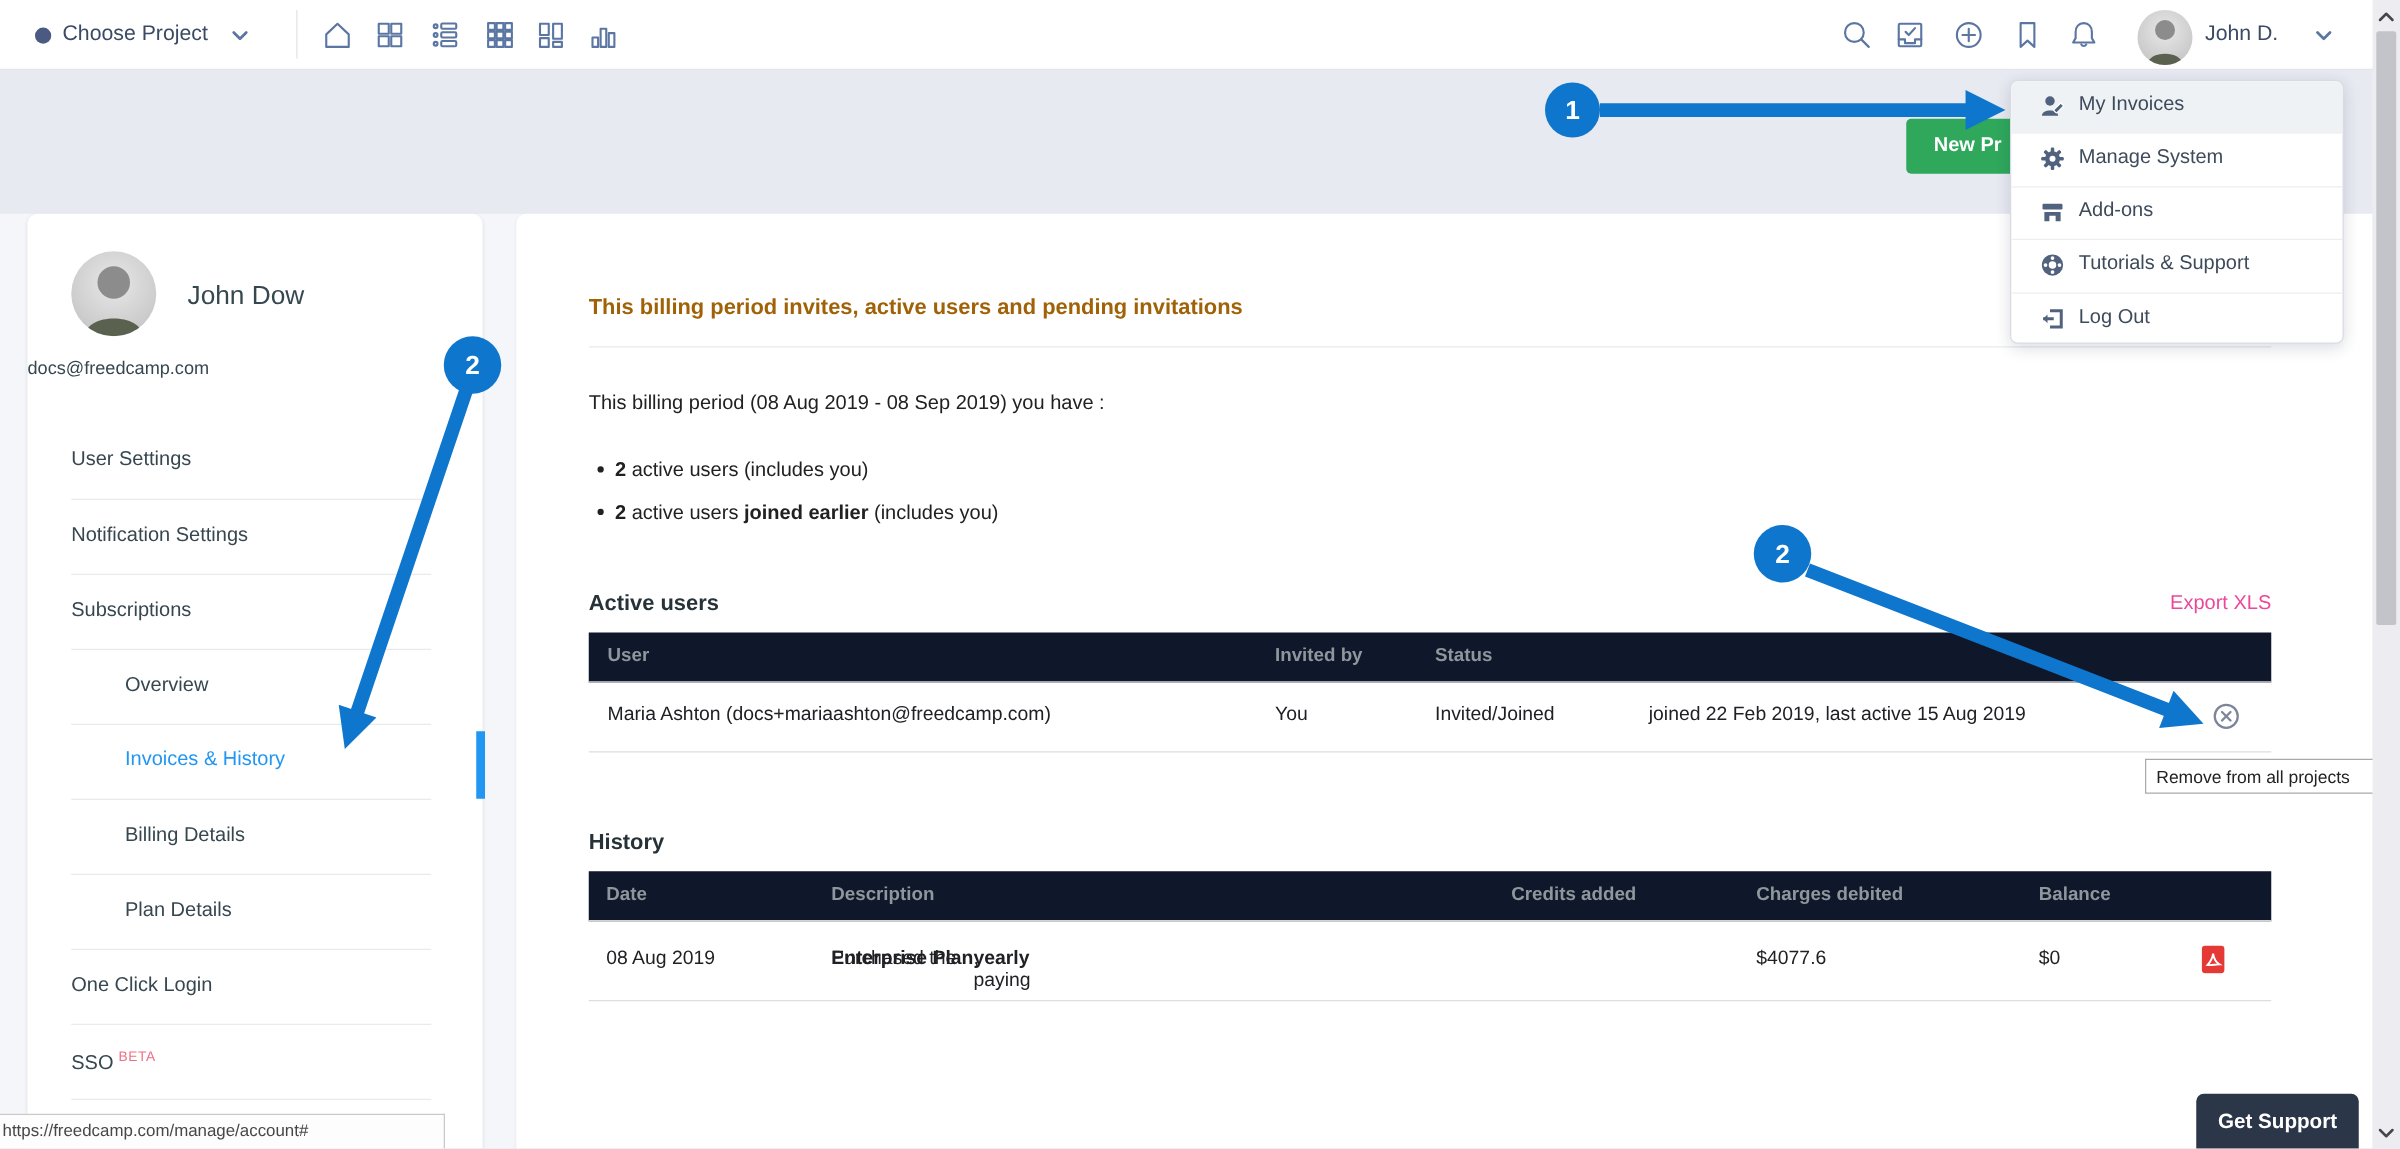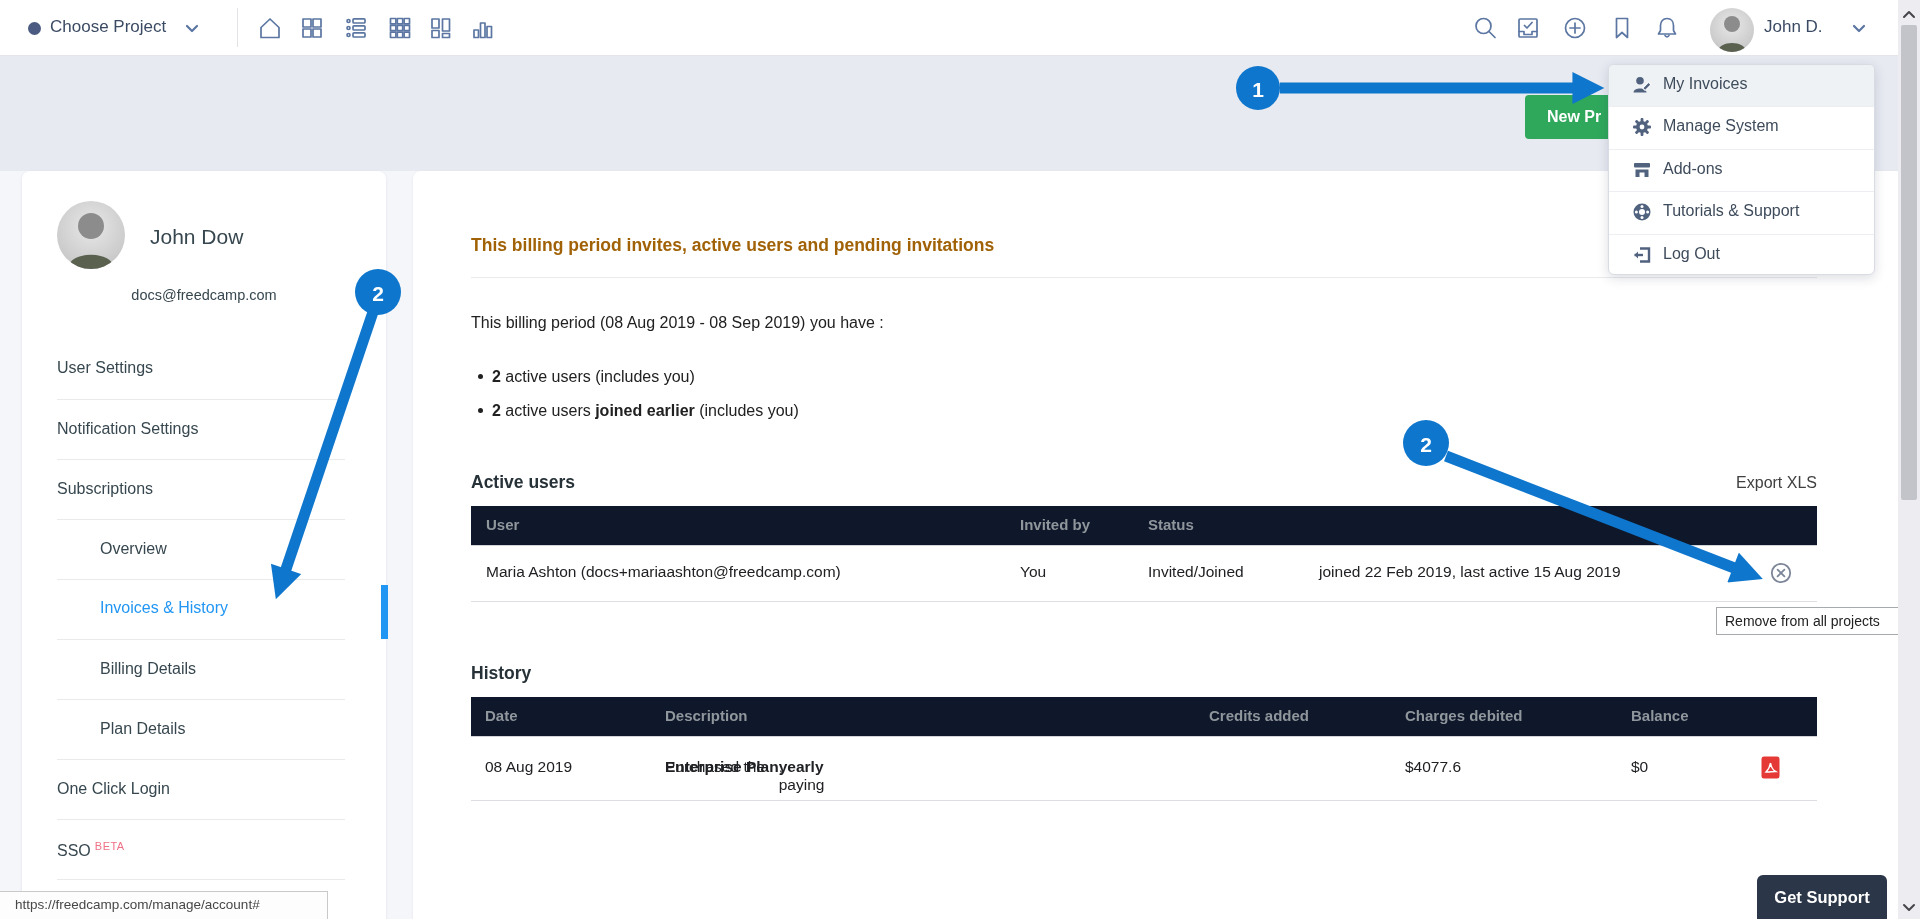--- a/index.html
+++ b/index.html
@@ -15,35 +15,35 @@
   .avatar{border-radius:50%;background:radial-gradient(circle at 50% 38%, #e8e8e8 0%, #cfcfcf 60%, #bdbdbd 100%);overflow:hidden;position:absolute;}
   .avatar svg{position:absolute;left:0;top:0;}
   .user-label{position:absolute;left:1764px;top:17px;font-size:17px;color:#3b4a63;}
   
   .band{position:absolute;left:0;top:55px;width:1920px;height:116px;background:#e7eaf1;}
   .sidebar-card{position:absolute;left:22px;top:171px;width:364px;height:748px;background:#fff;border-radius:8px 8px 0 0;box-shadow:0 1px 3px rgba(40,50,80,.10);z-index:6;}
   .main-card{position:absolute;left:413px;top:171px;width:1485px;height:748px;background:#fff;border-radius:8px 0 0 0;box-shadow:0 1px 3px rgba(40,50,80,.08);z-index:6;}
   
   .sb-avatar{left:35px;top:30px;width:68px;height:68px;}
   .sb-name{position:absolute;left:128px;top:54px;font-size:21px;color:#37474f;}
-  .sb-email{position:absolute;left:0;top:116px;width:100%;text-align:center;font-size:14.5px;color:#37474f;}
+  .sb-email{position:absolute;left:0;top:116px;width:100%;text-align:left;font-size:14.5px;color:#37474f;}
   .sb-item{position:absolute;left:35px;font-size:16px;color:#37474f;cursor:pointer;}
   .sb-item.indent{left:78px;}
   .sb-item.active{color:#2196f3;}
   .sb-div{position:absolute;left:35px;width:288px;height:1px;background:#e8eaec;}
   .sb-beta{font-size:11px;color:#ef7086;vertical-align:super;letter-spacing:.5px;margin-left:4px;}
   .sb-indicator{position:absolute;right:-2px;top:414px;width:7px;height:54px;background:#2196f3;}
   
   .m-heading{position:absolute;left:58px;top:64px;font-size:17.5px;font-weight:bold;color:#a16207;}
   .m-divider{position:absolute;left:58px;top:106px;width:1346px;height:1px;background:#e8eaec;}
   .m-billing{position:absolute;left:58px;top:143px;font-size:16px;color:#212121;}
   .m-bullet{position:absolute;left:58px;font-size:16px;color:#212121;}
   .m-bullet .dot{display:inline-block;width:5px;height:5px;border-radius:50%;background:#212121;vertical-align:middle;margin:0 9px 3px 7px;}
   .sec-heading{position:absolute;left:58px;font-size:17.5px;font-weight:bold;color:#263238;}
-  .export-link{position:absolute;right:81px;top:303px;font-size:16px;color:#404040;cursor:pointer;}
+  .export-link{position:absolute;right:81px;top:303px;font-size:16px;color:#ec4899;cursor:pointer;}
   .tbl{position:absolute;left:58px;width:1346px;}
   .tbl-head{position:absolute;left:0;top:0;width:100%;height:39px;background:#0f172a;border-bottom:1px solid #d2d4d8;}
   .tbl-head span{position:absolute;top:10px;font-size:15px;font-weight:bold;color:#8f969c;}
   .tbl-row{position:absolute;left:0;width:100%;border-bottom:1px solid #dcdee1;}
   .tbl-row span{position:absolute;font-size:15.5px;color:#202124;}
   .remove-btn{position:absolute;left:1299px;top:17px;width:22px;height:22px;cursor:pointer;}
   .pdf-btn{position:absolute;left:1290px;top:20px;width:19px;height:23px;cursor:pointer;}
   
   .dropdown{position:absolute;left:1608px;top:64px;width:265px;height:209px;background:#fff;border:1px solid #d8dce3;border-radius:6px;box-shadow:0 3px 12px rgba(30,40,70,.16);z-index:30;}
   .dd-item{position:relative;height:41.4px;border-bottom:1px solid #eceef1;cursor:pointer;}
@@ -51,21 +51,21 @@
   .dd-item.hl{background:#eff2f5;border-radius:5px 5px 0 0;}
   .dd-item .ic{position:absolute;left:22px;top:9px;width:22px;height:22px;}
   .dd-item .lb{position:absolute;left:54px;top:10px;font-size:16px;color:#3e4b5b;}
   
   .new-proj{position:absolute;left:1525px;top:95px;width:120px;height:44px;background:#2fa85c;border-radius:4px;color:#fff;font-size:16px;font-weight:bold;text-align:left;line-height:44px;padding-left:22px;box-sizing:border-box;white-space:nowrap;overflow:hidden;z-index:10;cursor:pointer;}
   .ann{position:absolute;left:0;top:0;z-index:40;pointer-events:none;}
   .ann line{stroke:#0e76cc;stroke-width:11;}
   .ann circle.badge{fill:#0e76cc;}
   .ann text{fill:#fff;font-size:21px;font-weight:bold;font-family:"Liberation Sans",sans-serif;text-anchor:middle;dominant-baseline:central;}
   .tooltip{position:absolute;left:1716px;top:607px;width:184px;height:28px;background:#fff;border:1px solid #a7aaad;box-sizing:border-box;font-size:14px;color:#222;line-height:26px;padding-left:8px;z-index:50;white-space:nowrap;}
-  .statusbar{position:absolute;left:0px;top:891px;width:328px;height:28px;background:#fdfdfd;border-top:1px solid #c9c9c9;border-right:1px solid #c9c9c9;box-sizing:border-box;font-size:13.5px;color:#474747;line-height:26px;padding-left:15px;z-index:50;}
+  .statusbar{position:absolute;left:0px;top:891px;width:356px;height:28px;background:#fdfdfd;border-top:1px solid #c9c9c9;border-right:1px solid #c9c9c9;box-sizing:border-box;font-size:13.5px;color:#474747;line-height:26px;padding-left:2px;z-index:50;}
   .get-support{position:absolute;left:1757px;top:875px;width:130px;height:44px;background:#2b3648;border-radius:6px 6px 0 0;color:#fff;font-size:16.5px;font-weight:bold;text-align:center;line-height:44px;z-index:20;cursor:pointer;}
   
   .scrollbar{position:absolute;left:1898px;top:0;width:22px;height:919px;background:#ededf1;z-index:60;}
   .sb-thumb{position:absolute;left:3px;top:25px;width:16px;height:475px;background:#c3c4c9;border-radius:2px;}
   .sb-caret{position:absolute;left:4px;width:14px;height:12px;}
   .sb-caret svg{stroke:#45454c;stroke-width:2;fill:none;stroke-linecap:round;stroke-linejoin:round;}
 </style>
 </head>
 <body>
 

